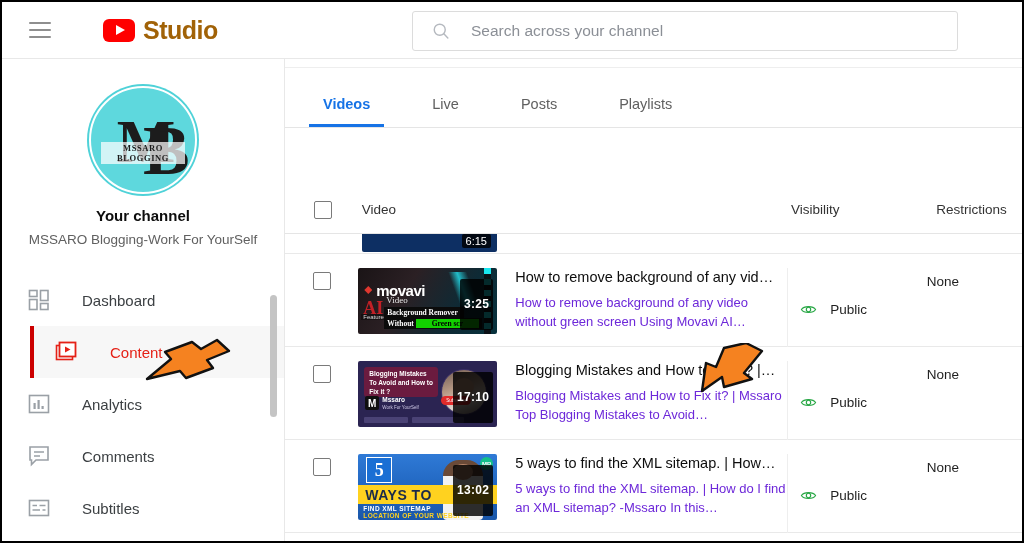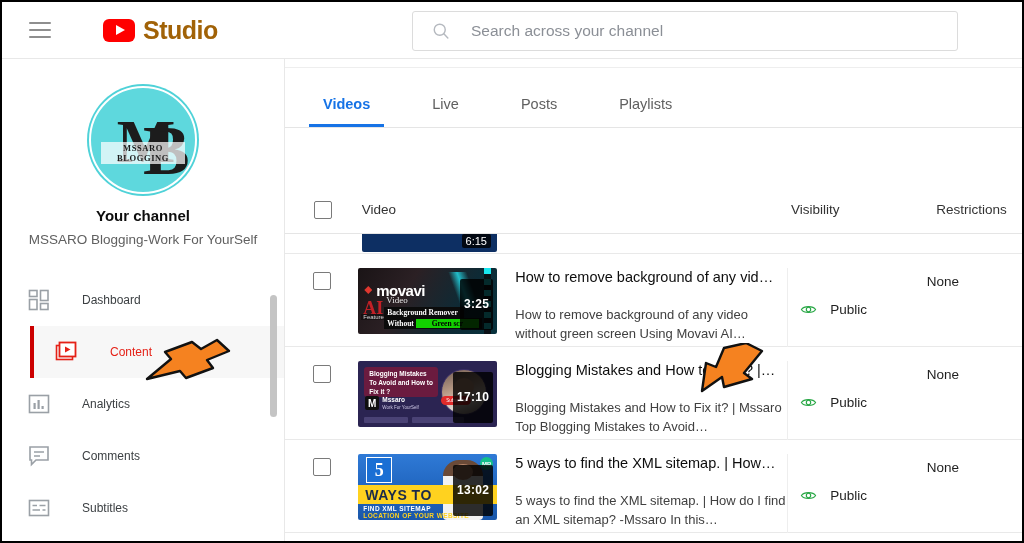--- a/index.html
+++ b/index.html
@@ -102,21 +102,21 @@
     font-size:13.5px; color:#606060;
   }
 
   .nav { margin-top:27px; }
   .nav-item {
     position:relative; display:flex; align-items:center;
     height:52px; padding-left:25px; cursor:pointer;
   }
   .nav-item .ico { width:24px; height:24px; flex:none; }
   .nav-item .lbl {
-    margin-left:31px; font-size:12px; color:#3c4043;
+    margin-left:31px; font-size:15px; color:#3c4043;
   }
   .nav-item.active { background:#f7f7f7;margin-left:28px; }
   .nav-item.active::before {
     content:""; position:absolute; left:0; top:0; bottom:0;
     width:3.5px; background:#cc0000;
   }
   .nav-item.active .lbl { color:#e52117; }
 
   .side-scroll {
     position:absolute; left:268px; top:236px; width:7px; height:122px;
@@ -206,21 +206,21 @@
     background:rgba(0,0,0,0.82); color:#fff;
     font-size:12px; font-weight:bold; padding:18px 4px; border-radius:2px;
     line-height:1.25; letter-spacing:0.3px;
   }
   .meta { margin-left:18px; width:272px; }
   .vtitle {
     font-size:14.5px; color:#0d0d0d; white-space:nowrap;
     overflow:hidden; text-overflow:ellipsis; line-height:1.3;
   }
   .vdesc {
-    margin-top:19px; font-size:13px; color:#404040; line-height:1.45;
+    margin-top:7px; font-size:13px; color:#6d28d9; line-height:1.45;
     display:-webkit-box; -webkit-line-clamp:2; -webkit-box-orient:vertical;
     overflow:hidden;
   }
   .viscell {
     width:146px; display:flex; align-items:center; padding-top:3px;
     border-left:1px solid #eee; height:79px; padding-left:12px;
   }
   .vis-ico { width:17px; height:17px; flex:none; }
   .vis-lbl { margin-left:13px; font-size:13.5px; color:#1f1f1f; }
   .restcell { width:100px; font-size:13.5px; color:#1f1f1f; padding-top:6px; }

